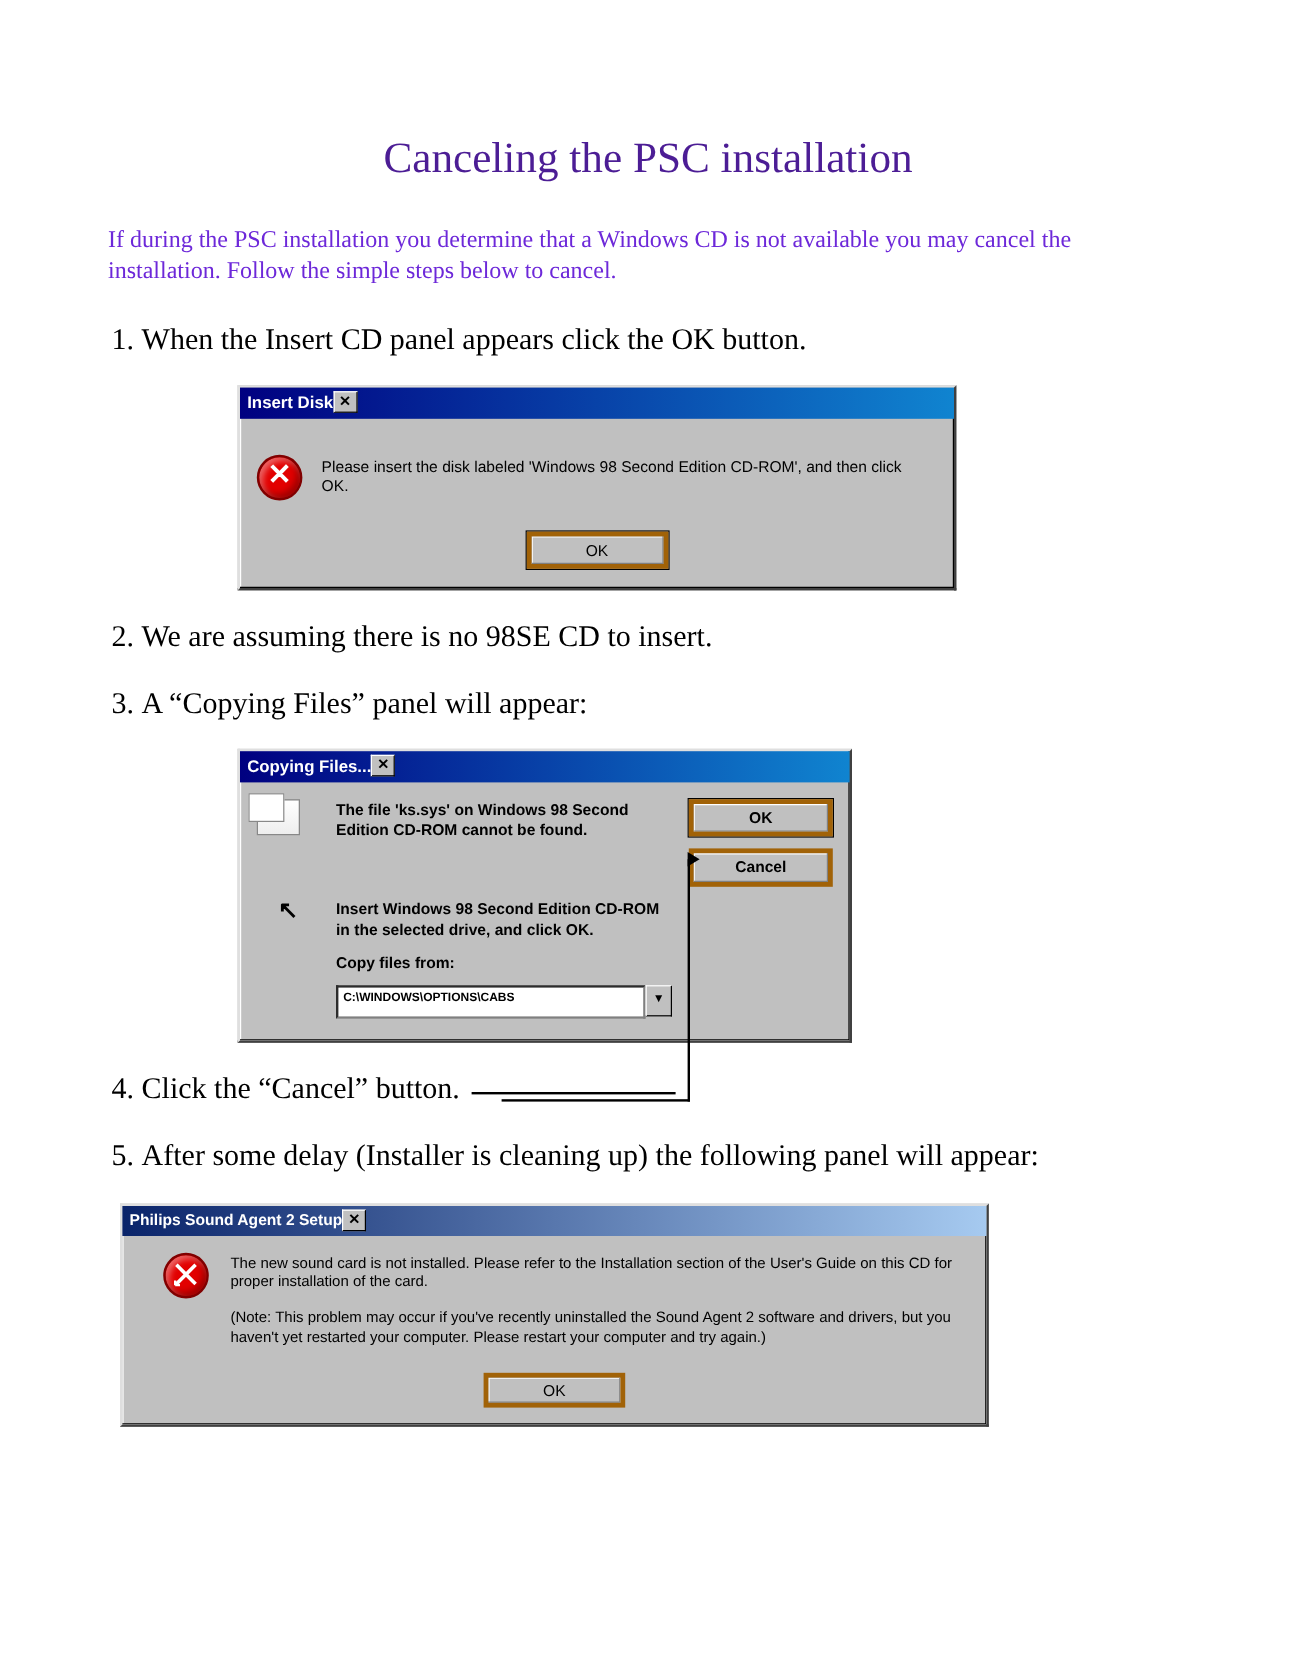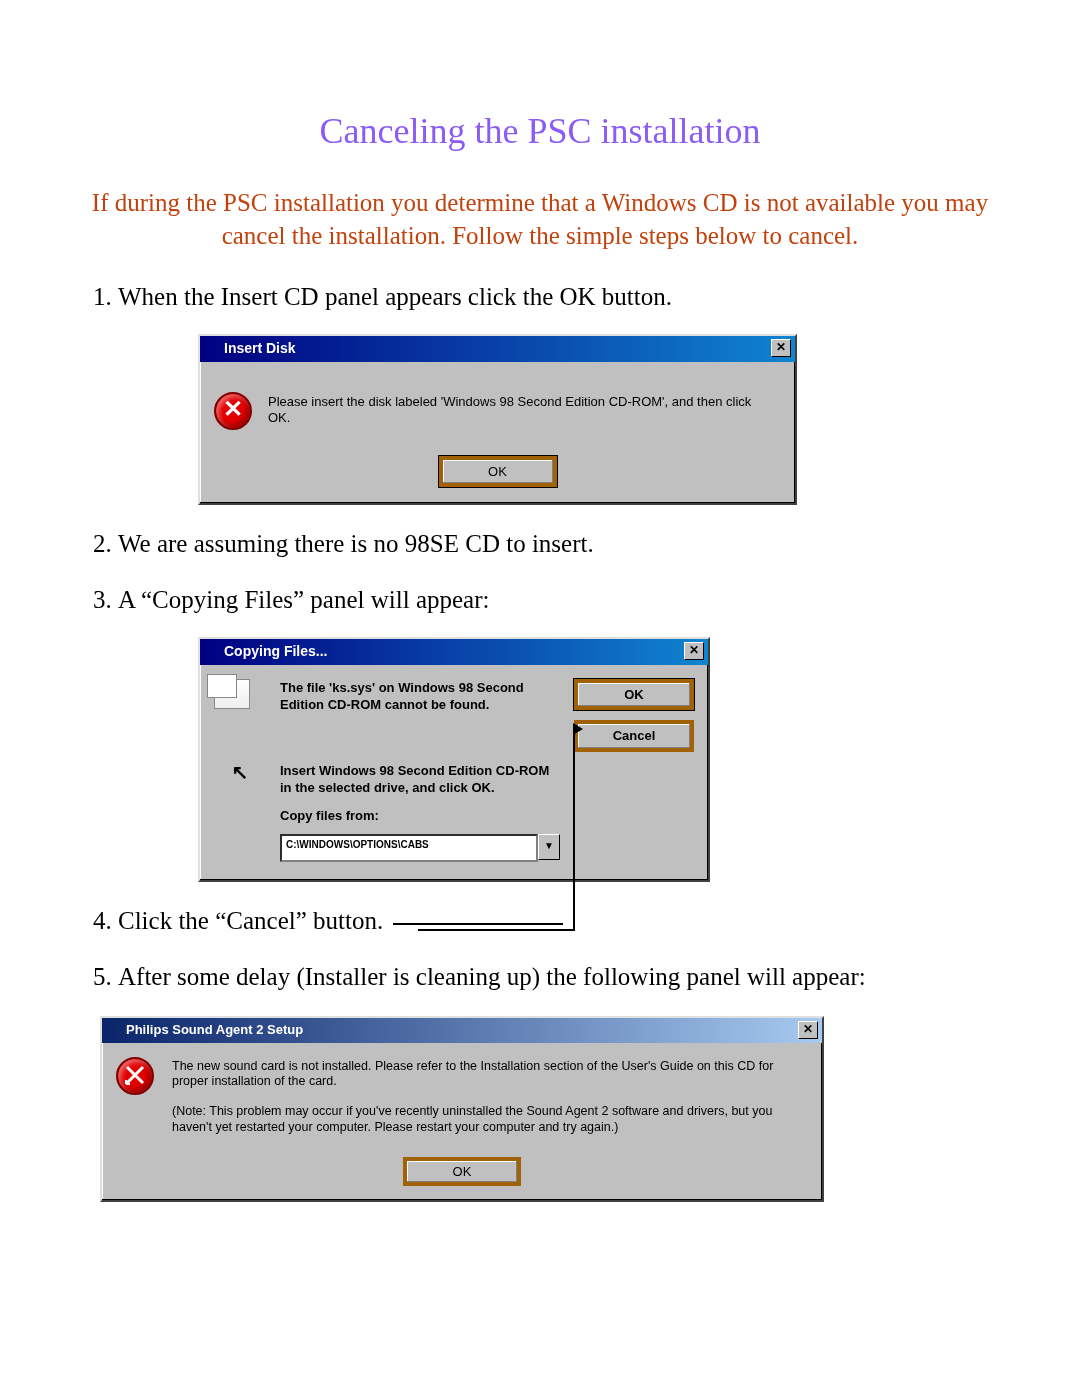--- a/index.html
+++ b/index.html
@@ -7,31 +7,30 @@
     padding: 0;
     background: #ffffff;
     font-family: "Times New Roman", Times, serif;
     width: 1080px;
   }
   .page {
     padding: 90px 90px 40px 90px;
   }
   h1 {
     text-align: center;
-    color: #8b5cf6;
+    color: #4c1d95;
     font-weight: normal;
     font-size: 36px;
     margin: 20px 0 35px 0;
   }
   .intro {
-    font-size: 25px;
-    color: #c2410c;
+    font-size: 20px;
+    color: #6d28d9;
     line-height: 1.3;
     margin-bottom: 28px;
-    text-align: center;
   }
   ol {
     padding-left: 28px;
     margin: 0;
     font-size: 25px;
     color: #000;
   }
   ol > li {
     margin-bottom: 22px;
     line-height: 1.35;
@@ -43,24 +42,23 @@
     color: #000;
     background: #c0c0c0;
     border: 2px solid;
     border-color: #dfdfdf #404040 #404040 #dfdfdf;
     box-shadow: inset -1px -1px 0 #000, inset 1px 1px 0 #fff;
     margin: 20px 0 20px 80px;
   }
   .titlebar {
     display: flex;
     align-items: center;
-    justify-content: space-between;
     background: linear-gradient(to right, #000080, #1084d0);
     color: #fff;
-    padding: 3px 4px 4px 24px;
+    padding: 3px 4px 4px 6px;
     font-weight: bold;
     font-size: 14px;
   }
   .titlebar .xbtn {
     width: 18px;
     height: 16px;
     background: #c0c0c0;
     border: 1px solid;
     border-color: #fff #000 #000 #fff;
     font-family: Arial, sans-serif;
@@ -167,21 +165,21 @@
   }
   .arrow-head {
     position:absolute; width:0; height:0;
     border-top:6px solid transparent;
     border-bottom:6px solid transparent;
     border-left:10px solid #000;
   }
   
   .dlg.philips { width: 720px; margin-left: 10px; font-family: Tahoma, Arial, sans-serif; }
   .dlg.philips .titlebar { font-size:13px; background: linear-gradient(to right,#0a246a,#a6caf0);}
-  .dlg.philips .dlg-body { padding: 14px 18px 6px 14px; gap:18px; }
+  .dlg.philips .dlg-body { padding: 14px 18px 6px 14px; gap:18px;margin-left:20px; }
   .dlg.philips .dlg-text { font-size:12.5px; font-family: Tahoma, Arial, sans-serif; }
   .dlg.philips .dlg-text p { margin: 0 0 14px 0; }
   .dlg.philips .btnrow { padding: 2px 0 14px 0; }
   .step4 { display:flex; align-items:center; gap:10px; }
   .step4-line { flex:0 0 auto; width:170px; border-top:2px solid #000; margin-top:6px;}
 </style>
 </head>
 <body>
 
 <div class="page">

